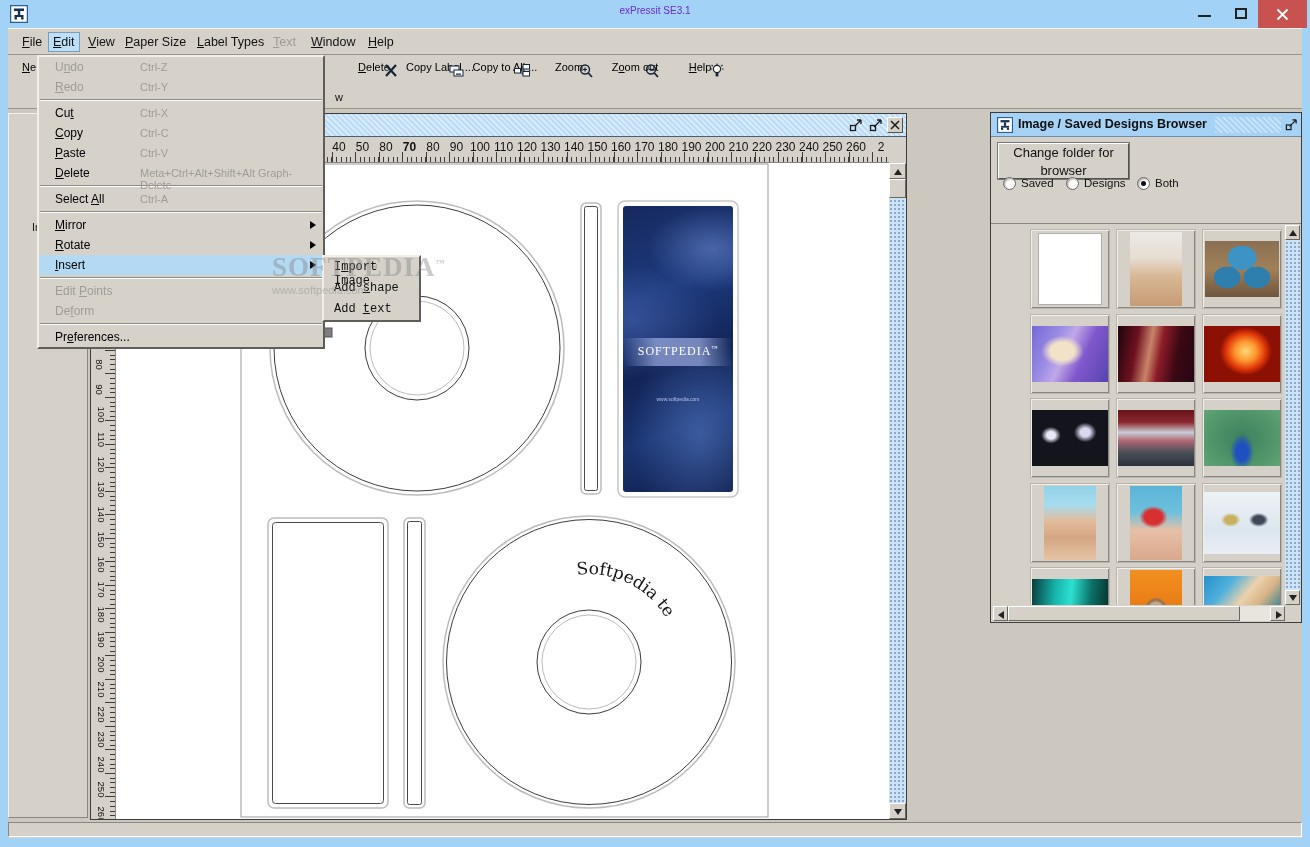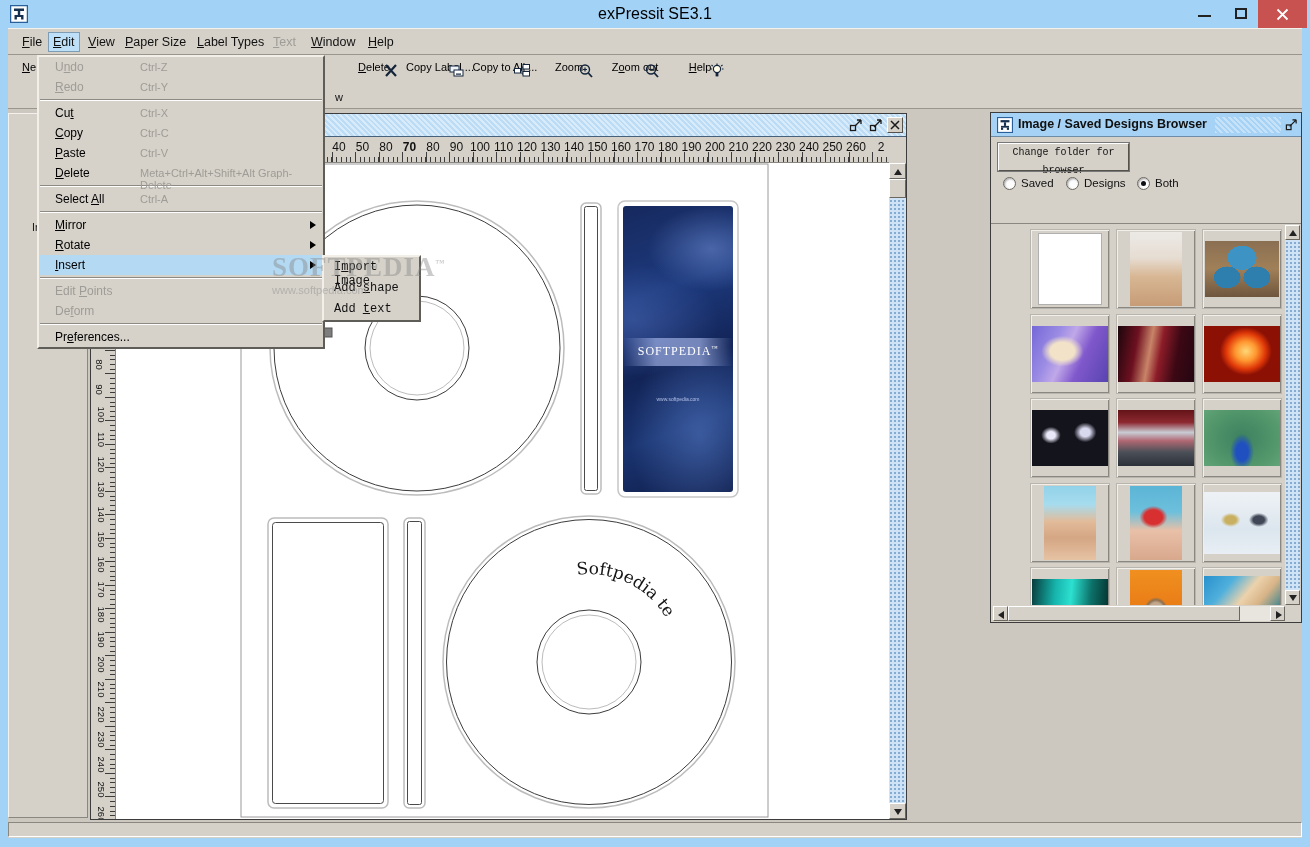--- a/index.html
+++ b/index.html
@@ -3,21 +3,21 @@
 <meta charset="utf-8">
 <style>
   * { margin:0; padding:0; box-sizing:border-box; }
   html,body { width:1310px; height:847px; overflow:hidden; }
   body { position:relative; background:#a2d2f6; font-family:"Liberation Sans","DejaVu Sans",sans-serif; color:#111; }
   u { text-decoration:underline; }
 
   
   #titlebar { position:absolute; left:0; top:0; width:1310px; height:28px; background:#a2d2f6; }
   #app-icon { position:absolute; left:10px; top:5px; width:18px; height:18px; }
-  #win-title { position:absolute; left:0; right:0; top:5px; text-align:center; font-size:16px; color:#000000; }
+  #win-title { position:absolute; left:0; right:0; top:5px; text-align:center; font-size:10px; color:#6d28d9; }
   #btn-min { position:absolute; left:1188px; top:0; width:34px; height:28px; }
   #btn-min i { position:absolute; left:10px; top:15px; width:13px; height:2px; background:#222; }
   #btn-max { position:absolute; left:1224px; top:0; width:34px; height:28px; }
   #btn-max i { position:absolute; left:11px; top:8px; width:12px; height:11px; border:2px solid #222; }
   #btn-close { position:absolute; left:1258px; top:0; width:49px; height:28px; background:#c85250; }
   #btn-close svg { position:absolute; left:18px; top:8px; }
 
   #app { position:absolute; left:8px; top:28px; width:1294px; height:810px; background:#d5d1c9; }
 
   
@@ -92,22 +92,22 @@
   #doc-vscroll { position:absolute; left:798px; top:49px; width:17px; height:656px; }
 
   
   #panel { position:absolute; left:982px; top:3px; width:312px; height:511px; background:#d5d1c9; border:1px solid #3c3c3c; }
   #panel-titlebar { position:absolute; left:0; top:0; width:310px; height:24px; background:#a6d3f5; border-bottom:1px solid #6d8ca8; }
   #panel-title { position:absolute; left:27px; top:4px; font-size:12.5px; font-weight:bold; color:#101010; }
   #panel-hatch { position:absolute; left:224px; top:4px; width:66px; height:16px;
     background:repeating-linear-gradient(45deg,#c6e2f8 0 2px,#a6d3f5 2px 4px); }
   #panel-restore { position:absolute; left:294px; top:5px; width:13px; height:13px; }
   #panel-ico { position:absolute; left:6px; top:4px; width:16px; height:16px; }
-  #btn-changefolder { position:absolute; left:7px; top:30px; width:131px; height:28px; background:#d5d1c9;
-    border:1px solid; border-color:#fff #55524c #55524c #fff; outline:1px solid #777; font-size:10px; text-align:center; line-height:18px;font-family:Liberation Mono, monospace; }
+  #btn-changefolder { position:absolute; left:7px; top:30px; width:131px; height:36px; background:#d5d1c9;
+    border:1px solid; border-color:#fff #55524c #55524c #fff; outline:1px solid #777; font-size:13px; text-align:center; line-height:18px; }
   .radio-row { position:absolute; top:64px; height:14px; font-size:11.5px; }
   .radio { position:absolute; width:13px; height:13px; border-radius:50%; background:#fdfdfd;
     border:1px solid #6a675f; box-shadow:inset 1px 1px 2px rgba(0,0,0,.35); }
   .radio.checked::after { content:""; position:absolute; left:3px; top:3px; width:5px; height:5px; border-radius:50%; background:#101010; }
   .radio-label { position:absolute; top:0; }
   #browser-box { position:absolute; left:0px; top:110px; width:310px; height:399px; border-top:1px solid #8a8781; }
   #thumb-grid { position:absolute; left:2px; top:1px; width:292px; height:380px; overflow:hidden; background:#d5d1c9; }
   .thumb-cell { position:absolute; width:80px; height:80px; background:#d5d1c9; border:1px solid #b8b5ae;
     box-shadow:inset 1px 1px 0 #f2efe9, inset -1px -1px 0 #8a8781; display:flex; align-items:center; justify-content:center; }
   #panel-vscroll { position:absolute; left:294px; top:1px; width:15px; height:380px; }

